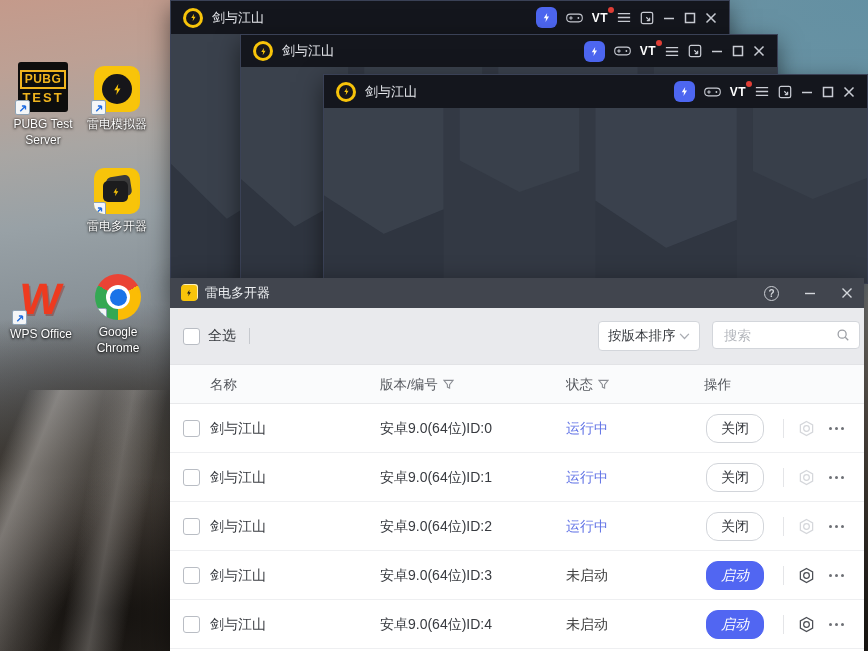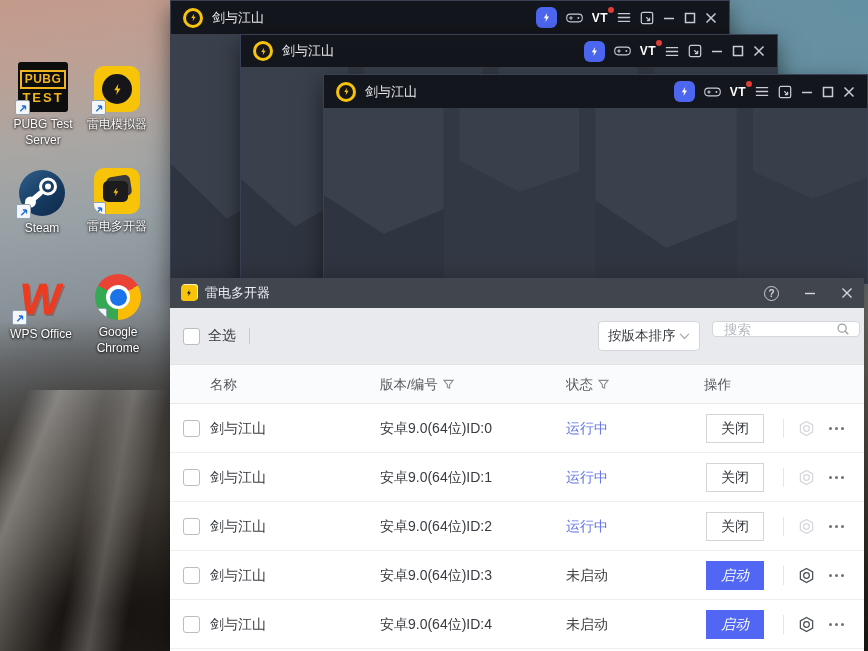--- a/index.html
+++ b/index.html
@@ -69,38 +69,38 @@
   .mgr-controls{margin-left:auto;display:flex;align-items:center;gap:25px;}
   .help-circ{width:15px;height:15px;border:1px solid #c9ccd2;border-radius:50%;color:#d4d7dc;font-size:10px;line-height:13px;text-align:center;font-weight:700;}
   .mctl{color:#d4d7dc;display:flex;align-items:center;}
 
   .toolbar{position:relative;height:56px;background:#e9eaed;display:flex;align-items:center;padding:17px 13px;}
   .cbox{width:17px;height:17px;background:#fff;border:1px solid #b9bdc4;border-radius:3px;flex:0 0 auto;}
   .sel-lbl{margin-left:8px;font-size:14px;color:#35383d;}
   .tdivider{width:1px;height:16px;background:#c6c9ce;margin:0 13px;}
   .btn-batch{height:30px;padding:0 15px;background:#fff;border:1px solid #c9ccd1;border-radius:4px;font-size:14px;color:#35383d;cursor:pointer;}
   .sortsel{position:absolute;left:428px;top:13px;width:102px;height:30px;background:#fff;border:1px solid #d3d6db;border-radius:4px;display:flex;align-items:center;justify-content:space-between;padding:0 9px;font-size:13.5px;color:#35383d;cursor:pointer;}
-  .searchbox{position:absolute;left:542px;top:13px;width:148px;height:16px;background:#fff;border:1px solid #d3d6db;border-radius:4px;display:flex;align-items:center;padding:0 9px;}
+  .searchbox{position:absolute;left:542px;top:13px;width:148px;height:28px;background:#fff;border:1px solid #d3d6db;border-radius:4px;display:flex;align-items:center;padding:0 9px;}
   .searchbox input{flex:1;border:0;outline:0;font-size:13.5px;color:#35383d;min-width:0;background:transparent;}
   .searchbox input::placeholder{color:#b4b7bd;}
 
   .thead{position:relative;height:40px;background:#fafbfc;border-top:1px solid #e2e3e6;border-bottom:1px solid #e8e9eb;font-size:13.5px;color:#54575d;}
   .thead .hc{position:absolute;top:0;line-height:39px;display:flex;align-items:center;gap:5px;height:100%;}
   .hc-name{left:40px;}.hc-ver{left:210px;}.hc-status{left:396px;}.hc-action{left:534px;}
 
   .rows{position:relative;}
   .row{position:relative;height:49px;background:#fff;border-bottom:1px solid #eeeff1;}
   .row .cbox{position:absolute;left:13px;top:16px;}
   .cell{position:absolute;top:0;line-height:49px;font-size:14px;color:#383b40;white-space:nowrap;}
   .c-name{left:40px;}
   .c-ver{left:210px;display:flex;}
   .c-status{left:396px;}
   .st-run{color:#6274e6;}
   .st-stop{color:#404040;}
-  .btn-action{position:absolute;left:536px;top:10px;width:58px;height:29px;border-radius:0;font-size:14px;cursor:pointer;}
+  .btn-action{position:absolute;left:536px;top:10px;width:58px;height:29px;border-radius:12px;font-size:14px;cursor:pointer;}
   .btn-close{background:#fff;border:1px solid #d2d5da;color:#383b40;}
   .btn-start{background:#5166f2;border:1px solid #5166f2;color:#fff;font-style:italic;}
   .rowdiv{position:absolute;left:613px;top:15px;width:1px;height:19px;background:#e4e5e8;}
   .gear{position:absolute;left:628px;top:16px;width:17px;height:17px;}
   .gear-off{color:#d5d7db;}
   .gear-on{color:#4b4e54;}
   .dots{position:absolute;left:659px;top:23px;display:flex;gap:3px;cursor:pointer;}
   .dots i{width:3px;height:3px;border-radius:50%;background:#6d7075;}
 </style>
 </head>
@@ -133,36 +133,20 @@
       <div class="pubg-bot">TEST</div>
       <div class="badge">
           <svg width="9" height="9" viewBox="0 0 12 12">
             <path d="M3 11 L10 4 M10 4 H5.2 M10 4 V8.8" stroke="#1e6be0" stroke-width="1.8" fill="none"></path>
           </svg>
         </div>
     </div>
     <div class="lbl">PUBG Test Server</div>
   </div>
 
-  <div class="dicon" style="left:1px;top:170px;">
-    <div class="img steam-img" style="position:relative;">
-      <svg width="46" height="46" viewBox="0 0 46 46">
-          <circle cx="29" cy="16.5" r="7.5" fill="none" stroke="#fff" stroke-width="3"></circle>
-          <circle cx="29" cy="16.5" r="3" fill="#fff"></circle>
-          <path d="M8 34.5 L21.5 23" stroke="#fff" stroke-width="5" stroke-linecap="round"></path>
-          <circle cx="11.5" cy="32" r="5.5" fill="#fff"></circle>
-        </svg>
-      <div class="badge">
-          <svg width="9" height="9" viewBox="0 0 12 12">
-            <path d="M3 11 L10 4 M10 4 H5.2 M10 4 V8.8" stroke="#1e6be0" stroke-width="1.8" fill="none"></path>
-          </svg>
-        </div>
-    </div>
-    <div class="lbl">Steam</div>
-  </div>
 
   <div class="dicon" style="left:76px;top:168px;">
     <div class="img multi-img">
       <div class="card-b"></div>
       <div class="card-f">
           <svg width="10" height="12" viewBox="0 0 24 24">
             <path d="M13.5 2 L6 13.5 h5 l-1.2 8.5 L17.5 10 h-5.2 z" fill="#f8c40a"></path>
           </svg>
         </div>
       <div class="badge">

